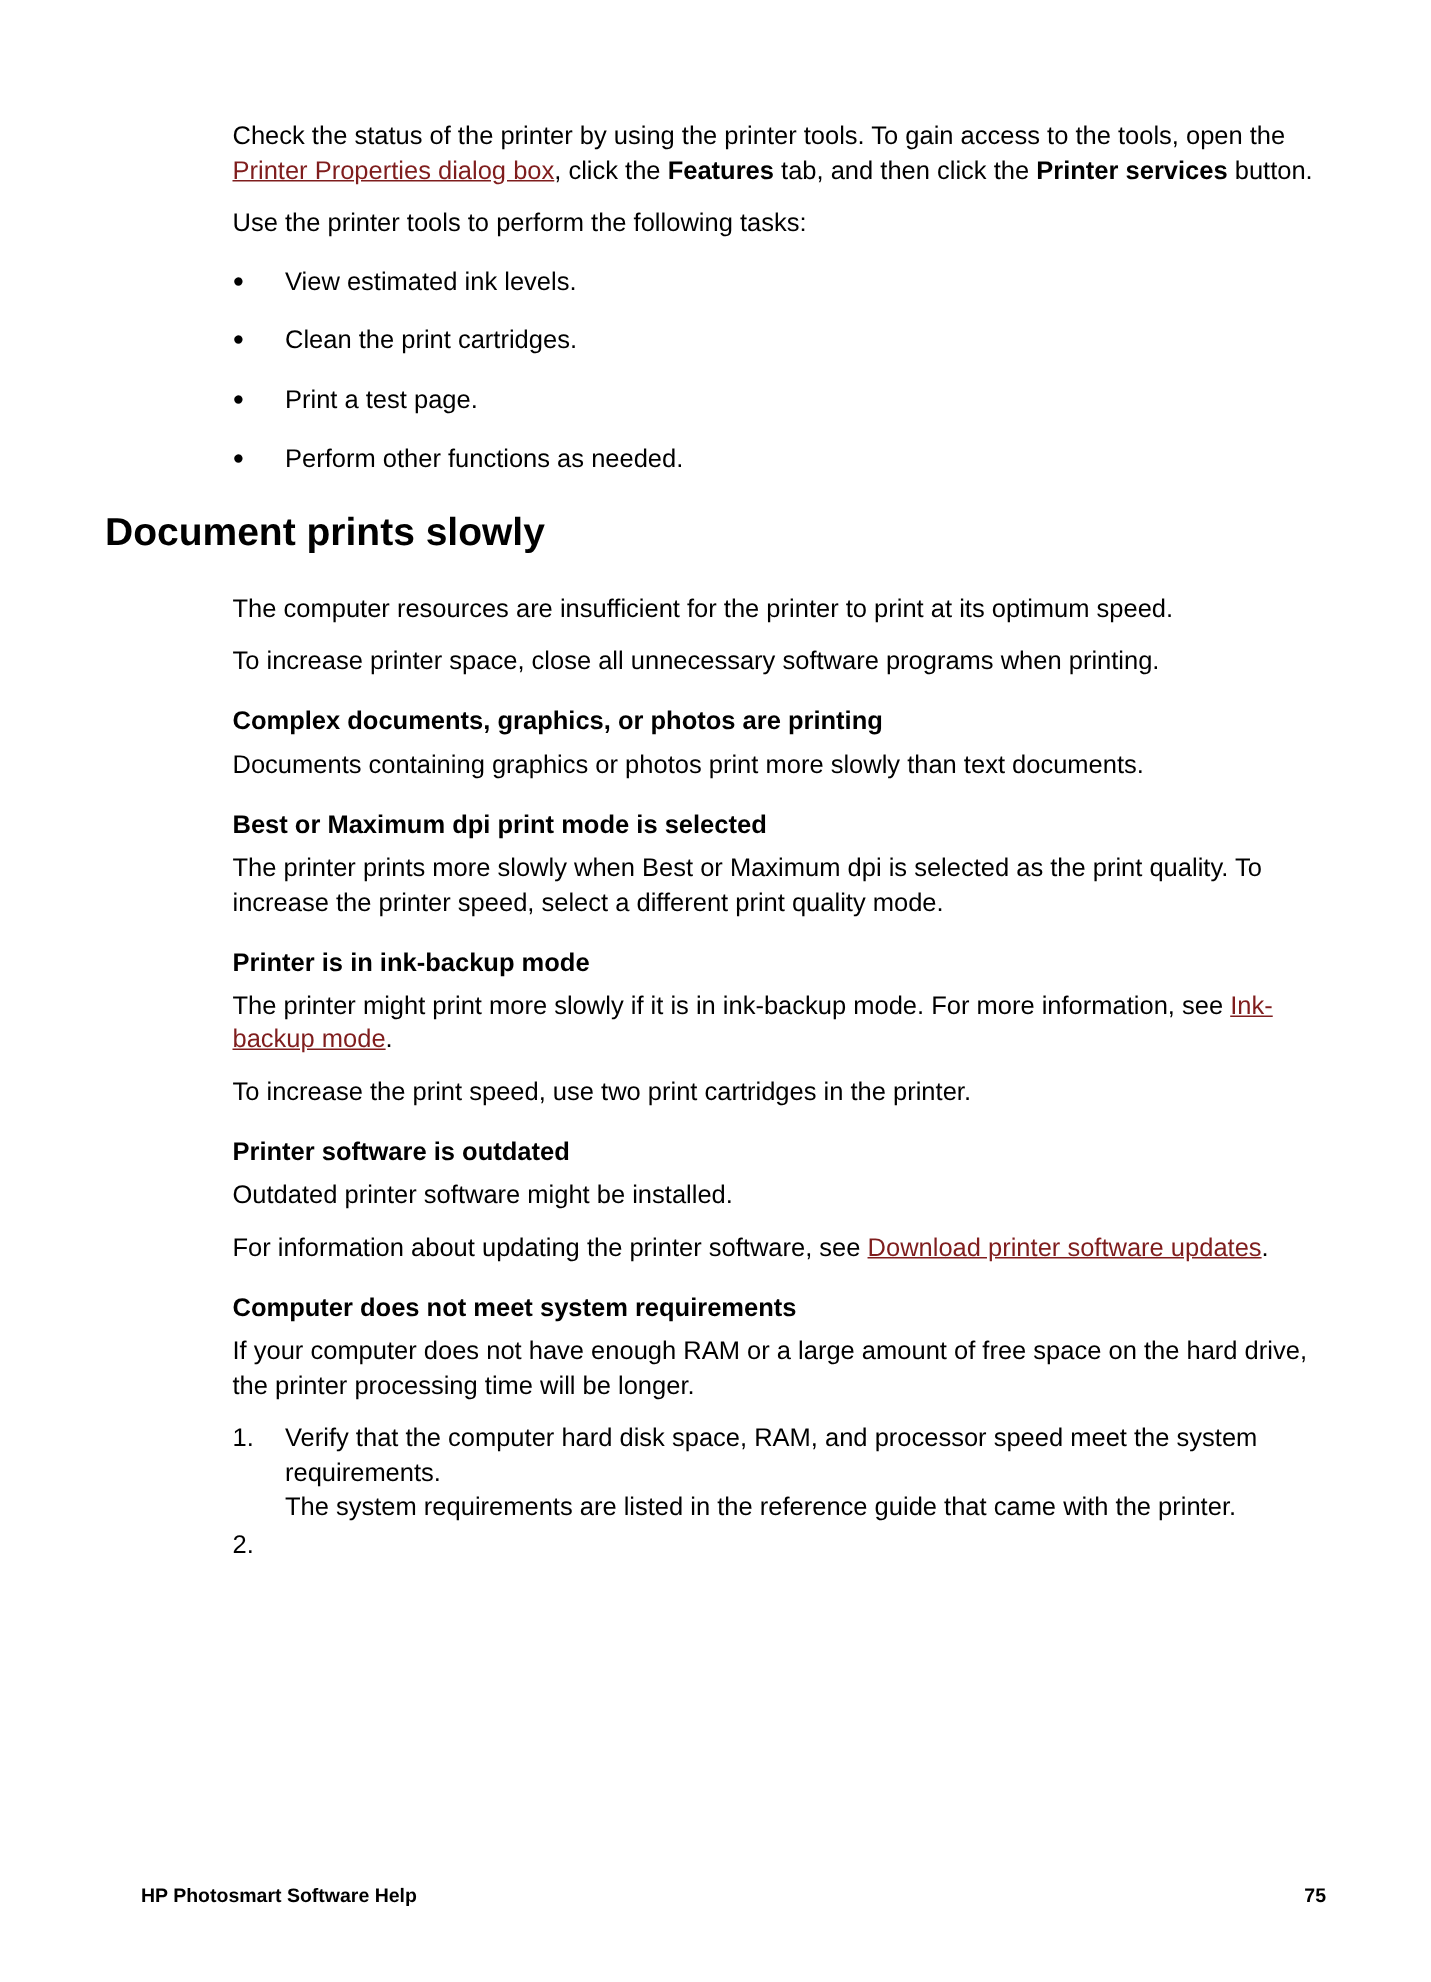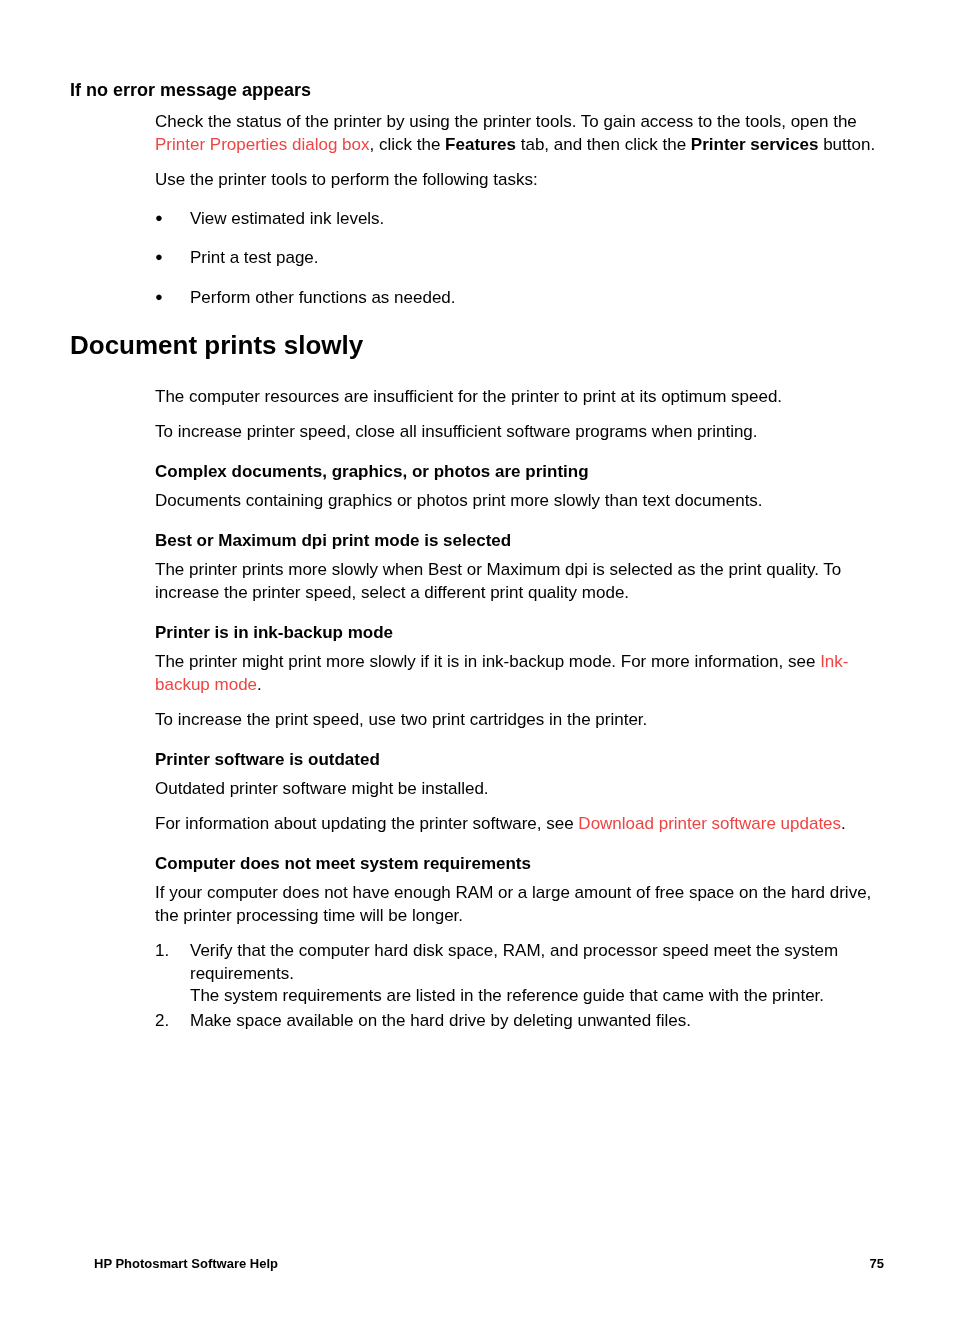--- a/index.html
+++ b/index.html
@@ -26,21 +26,22 @@
     }
     .indent-2 {
       margin-left: 85px;
     }
     .body-text {
       font-size: 17px;
       line-height: 1.35;
       margin-bottom: 12px;
     }
     .link {
-      color: #ef4444;
+      color: #7f1d1d;
+      text-decoration: underline;
     }
     .bold {
       font-weight: bold;
     }
     ul.bullets {
       list-style: none;
       margin-left: 85px;
       margin-bottom: 20px;
     }
     ul.bullets li {
@@ -97,41 +98,41 @@
       padding-left: 24px;
     }
     .section-block {
       margin-bottom: 8px;
     }
   </style>
 </head>
 <body>
 
 <div>
-  <div class="h3-title">If no error message appears</div>
 
   <p class="body-text indent-1">
     <span>Check the status of the printer by using the printer tools. To gain access to the tools, open the </span><span class="link">Printer Properties dialog box</span><span>, click the </span><span class="bold">Features</span><span> tab, and then click the </span><span class="bold">Printer services</span><span> button.</span>
   </p>
 
   <p class="body-text indent-1">Use the printer tools to perform the following tasks:</p>
 
   <ul class="bullets">
     <li>View estimated ink levels.</li>
+    <li>Clean the print cartridges.</li>
     <li>Print a test page.</li>
     <li>Perform other functions as needed.</li>
   </ul>
 </div>
 
 <div>
   <div class="h1-title">Document prints slowly</div>
 
   <div class="indent-2 section-block">
     <p class="body-text">The computer resources are insufficient for the printer to print at its optimum speed.</p>
-    <p class="body-text">To increase printer speed, close all insufficient software programs when printing.</p>
+    <p class="body-text">To increase printer space, close all unnecessary software programs when printing.</p>
   </div>
 
   <div class="indent-2 section-block">
     <div class="h4-title">Complex documents, graphics, or photos are printing</div>
     <p class="body-text">Documents containing graphics or photos print more slowly than text documents.</p>
   </div>
 
   <div class="indent-2 section-block">
     <div class="h4-title">Best or Maximum dpi print mode is selected</div>
     <p class="body-text">The printer prints more slowly when Best or Maximum dpi is selected as the print quality. To increase the printer speed, select a different print quality mode.</p>
@@ -159,21 +160,20 @@
   </div>
 
   <ol class="numbered">
     <li>
       <span class="num">1.</span>
       <span>Verify that the computer hard disk space, RAM, and processor speed meet the system requirements.</span><br>
       <span>The system requirements are listed in the reference guide that came with the printer.</span>
     </li>
     <li>
       <span class="num">2.</span>
-      <span>Make space available on the hard drive by deleting unwanted files.</span>
     </li>
   </ol>
 </div>
 
 <div class="footer">
   <span>HP Photosmart Software Help</span>
   <span>75</span>
 </div>
 
 </body></html>

